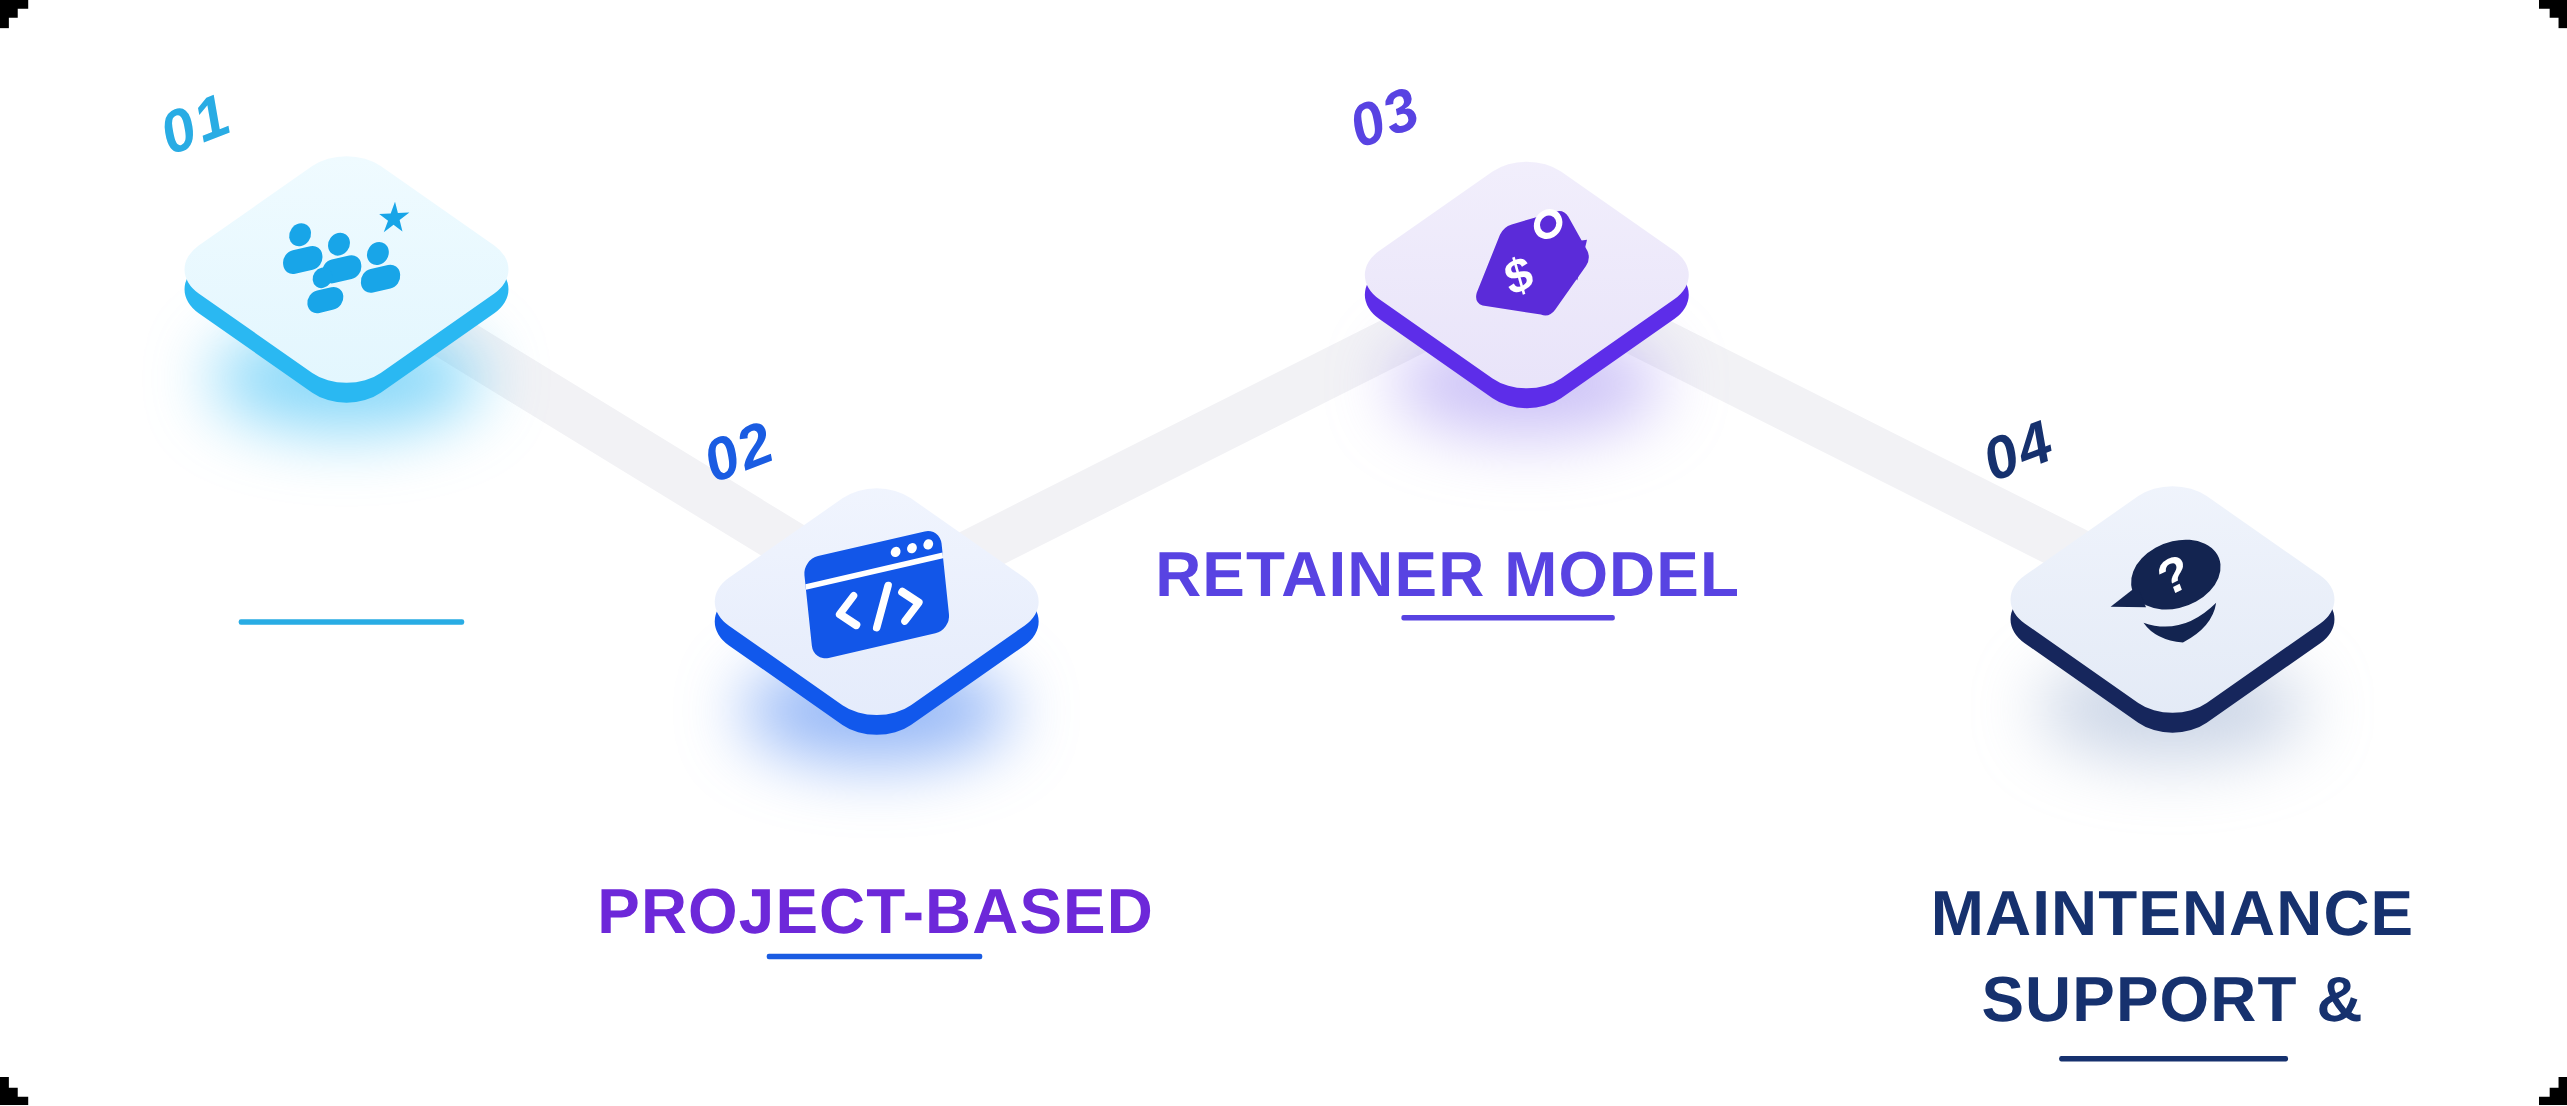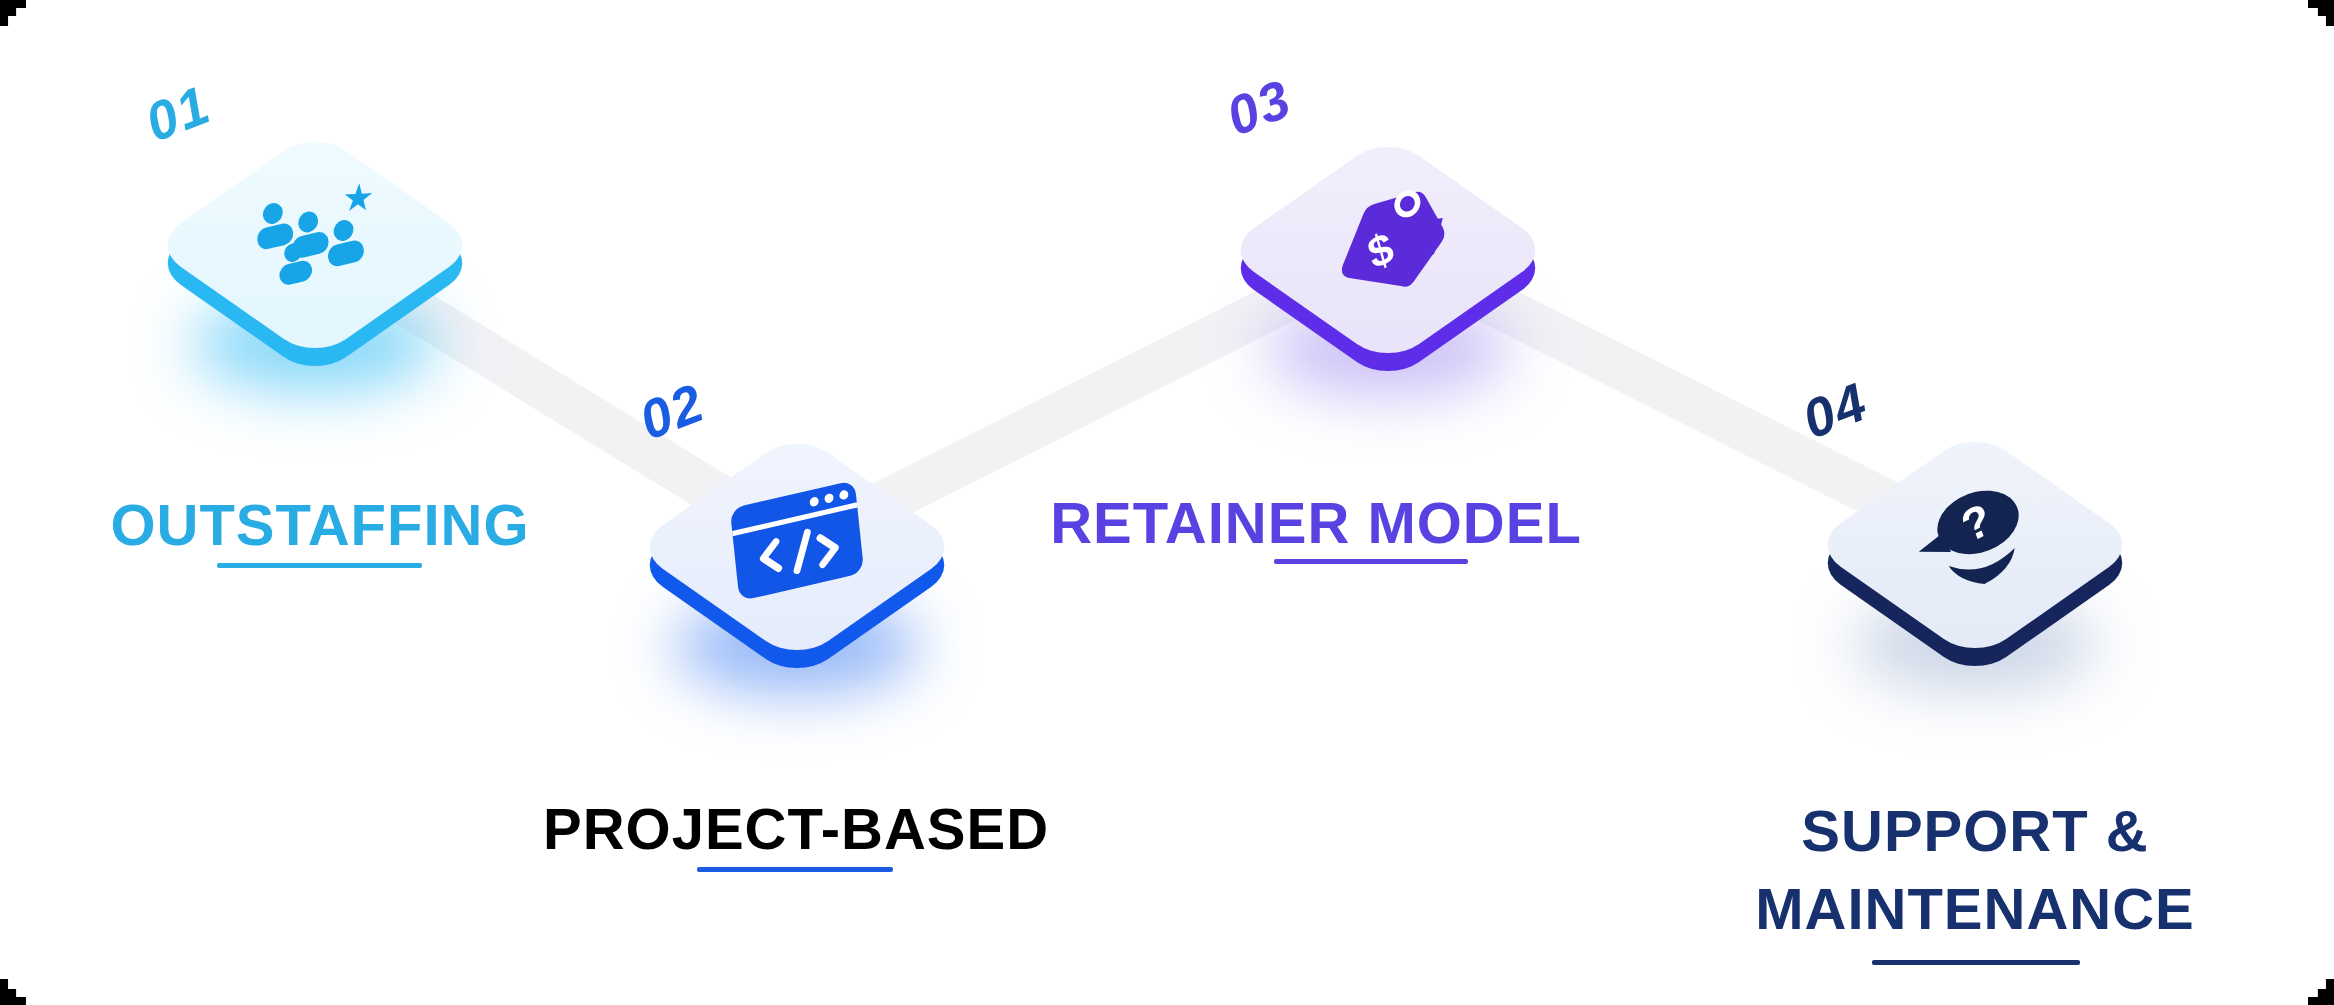--- a/index.html
+++ b/index.html
@@ -53,21 +53,21 @@
             letter-spacing:2px;transform:rotate(-21deg);}
   .n1{left:146px;top:82px;color:#29ACE4;}
   .n2{left:640px;top:380px;color:#1A5CE2;}
   .n3{left:1227px;top:76px;color:#5843E2;}
   .n4{left:1803px;top:379px;color:#16316E;}
 
   
   .step-label{position:absolute;z-index:3;width:560px;text-align:center;
               font-size:58px;font-weight:bold;letter-spacing:1px;line-height:78px;}
   .l1{left:40px;top:486px;color:#29ACE4;}
-  .l2{left:516px;top:790px;color:#000000;}
+  .l2{left:516px;top:790px;color:#6d28d9;}
   .l3{left:1036px;top:484px;color:#5843E2;}
   .l4{left:1695px;top:792px;color:#16316E;}
 
   .label-underline{position:absolute;z-index:3;height:5px;border-radius:2px;}
   .u1{left:217px;top:563px;width:205px;background:#29ACE4;}
   .u2{left:697px;top:867px;width:196px;background:#1A5CE2;}
   .u3{left:1274px;top:559px;width:194px;background:#5843E2;}
   .u4{left:1872px;top:960px;width:208px;background:#16316E;}
 
   
@@ -102,21 +102,20 @@
         <rect x="42" y="42" width="36" height="21" rx="10"></rect>
         <circle cx="94" cy="46" r="10"></circle>
         <rect x="76" y="58" width="36" height="21" rx="10"></rect>
         <circle cx="42" cy="56" r="9"></circle>
         <rect x="26" y="66" width="33" height="20" rx="10"></rect>
         <text x="96" y="28" font-size="36" text-anchor="start" transform="rotate(10 100 16)">★</text>
       </svg>
     </div>
   </div>
   <div class="step-num n1">01</div>
-  <div class="step-label l1">OUTSTAFFING</div>
   <div class="label-underline u1"></div>
 
   <div class="tile-wrap t2">
     <div class="tile-glow"></div>
     <div class="tile-edge"></div>
     <div class="tile-face"></div>
     <div class="tile-icon">
       <svg viewBox="0 0 130 95">
         <rect x="2" y="2" width="126" height="91" rx="14" fill="currentColor"></rect>
         <rect x="2" y="24" width="126" height="5" fill="#ffffff"></rect>
@@ -162,22 +161,22 @@
       <svg viewBox="0 0 130 112">
         <ellipse cx="70" cy="40" rx="44" ry="32" fill="currentColor"></ellipse>
         <path d="M32 42 L4 56 L38 64 Z" fill="currentColor"></path>
         <path d="M34 78 Q70 99 106 75 Q100 97 70 105 Q44 97 34 78 Z" fill="currentColor"></path>
         <text x="72" y="56" font-size="48" font-weight="bold" fill="#ffffff" text-anchor="middle" transform="rotate(-14 72 56)">?</text>
       </svg>
     </div>
   </div>
   <div class="step-num n4">04</div>
   <div class="step-label l4">
+    <div>MAINTENANCE</div>
     <div>SUPPORT &amp;</div>
-    <div>MAINTENANCE</div>
   </div>
   <div class="label-underline u4"></div>
 
   <div class="corner tl"></div>
   <div class="corner tr"></div>
   <div class="corner bl"></div>
   <div class="corner br"></div>
 
 </div>
 

